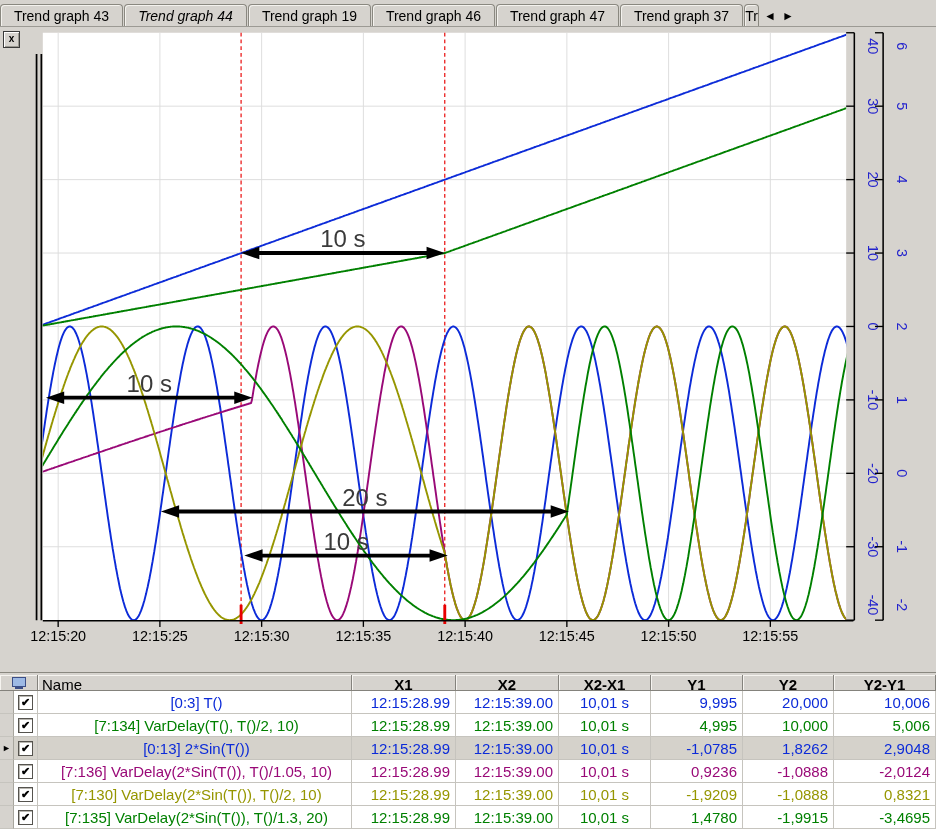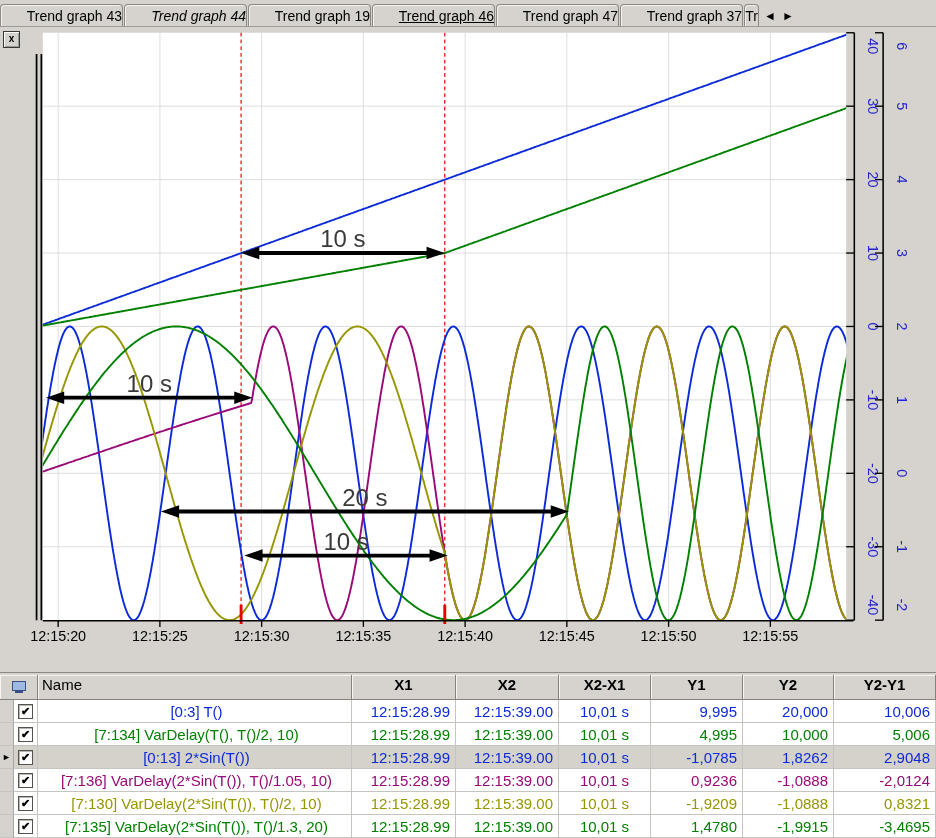--- a/index.html
+++ b/index.html
@@ -2,40 +2,40 @@
 <html><head>
 <meta charset="utf-8">
 <style>
   html,body{margin:0;padding:0;background:#b0aca4;}
   .app{position:relative;width:936px;height:838px;background:#d6d3ce;
        font-family:"Liberation Sans",sans-serif;overflow:hidden;box-sizing:border-box;}
   
   .tabbar{position:absolute;left:0;top:0;width:936px;height:27px;display:flex;
           align-items:flex-end;background:#d6d3ce;border-bottom:1px solid #9c9a94;box-sizing:border-box;}
   .tab{height:22px;line-height:22px;box-sizing:border-box;border:1px solid #8a8880;border-bottom:none;
-       border-radius:4px 4px 0 0;background:#d6d3ce;color:#000;font-size:14px;text-align:right;
+       border-radius:4px 4px 0 0;background:#d6d3ce;color:#000;font-size:14px;text-align:center;
        box-shadow:inset 1px 1px 0 #f4f2ee;margin-right:1px;overflow:hidden;white-space:nowrap;flex:0 0 auto;}
   .tab.active{height:26px;line-height:25px;font-weight:bold;background:#f7f5f0;
        box-shadow:inset 1px 1px 0 #ffffff;position:relative;z-index:2;}
   .tabctrl{display:flex;align-items:center;gap:6px;margin-left:4px;margin-bottom:4px;}
   .tabctrl span{font-size:12px;color:#000;cursor:default;line-height:12px;}
   
   .chartpanel{position:absolute;left:0;top:27px;width:936px;height:645px;background:#d6d3ce;}
   .xbtn{position:absolute;left:3px;top:4px;width:15px;height:15px;background:#d6d3ce;
         border:1px solid #3a3a3a;box-shadow:inset 1px 1px 0 #ffffff, inset -1px -1px 0 #9a9890;
         font-size:10px;font-weight:bold;line-height:13px;text-align:center;color:#000;}
   
   .splitter{position:absolute;left:0;top:672px;width:936px;height:3px;background:#d6d3ce;
             border-top:1px solid #8a8880;box-sizing:border-box;}
   
   .grid{position:absolute;left:0;top:675px;width:936px;height:163px;background:#fff;
         display:grid;grid-template-columns:14px 24px 314px 104px 103px 92px 92px 91px 102px;
         grid-auto-rows:min-content;font-size:15px;}
   .hc{background:#d6d3ce;border-right:1px solid #84827c;border-bottom:1px solid #84827c;
-      box-shadow:inset 1px 1px 0 #f6f4f0;height:25px;line-height:19px;color:#000;
+      box-shadow:inset 1px 1px 0 #f6f4f0;height:16px;line-height:19px;color:#000;
       overflow:hidden;white-space:nowrap;box-sizing:border-box;}
   .hc.first{display:flex;align-items:center;justify-content:center;}
   .hc.name{padding-left:4px;text-align:left;}
   .hc.num{text-align:center;font-weight:bold;}
   .cell{height:23px;line-height:23px;border-right:1px solid #c6c4be;border-bottom:1px solid #c6c4be;
         overflow:hidden;white-space:nowrap;box-sizing:border-box;background:#fff;}
   .rowsel .cell{background:#d5d2cb;}
   .cell.marker{background:#d6d3ce;border-right:1px solid #a8a69e;text-align:center;font-size:9px;color:#000;}
   .cell.chk{display:flex;align-items:center;justify-content:center;}
   .cbox{width:13px;height:13px;background:#fff;border:1px solid #55534e;box-shadow:inset 1px 1px 0 #b9b7b1;
@@ -51,21 +51,21 @@
   svg text{font-family:"Liberation Sans",sans-serif;}
 </style>
 </head>
 <body>
 
 <div class="app">
   <div class="tabbar" id="tabbar">
       <div class="tab" style="width: 123px;">Trend graph 43</div>
       <div class="tab" style="width: 123px; font-style: italic;">Trend graph 44</div>
       <div class="tab" style="width: 123px;">Trend graph 19</div>
-      <div class="tab" style="width: 123px; text-decoration: underline;">Trend graph 46</div>
+      <div class="tab" style="width: 123px;">Trend graph 46</div>
       <div class="tab" style="width: 123px;">Trend graph 47</div>
       <div class="tab" style="width: 123px;">Trend graph 37</div>
       <div class="tab" style="width: 15px;">Tr</div>
       <div class="tabctrl">
         <span>◄</span>
         <span>►</span>
       </div>
     </div>
 
   <div class="chartpanel">

